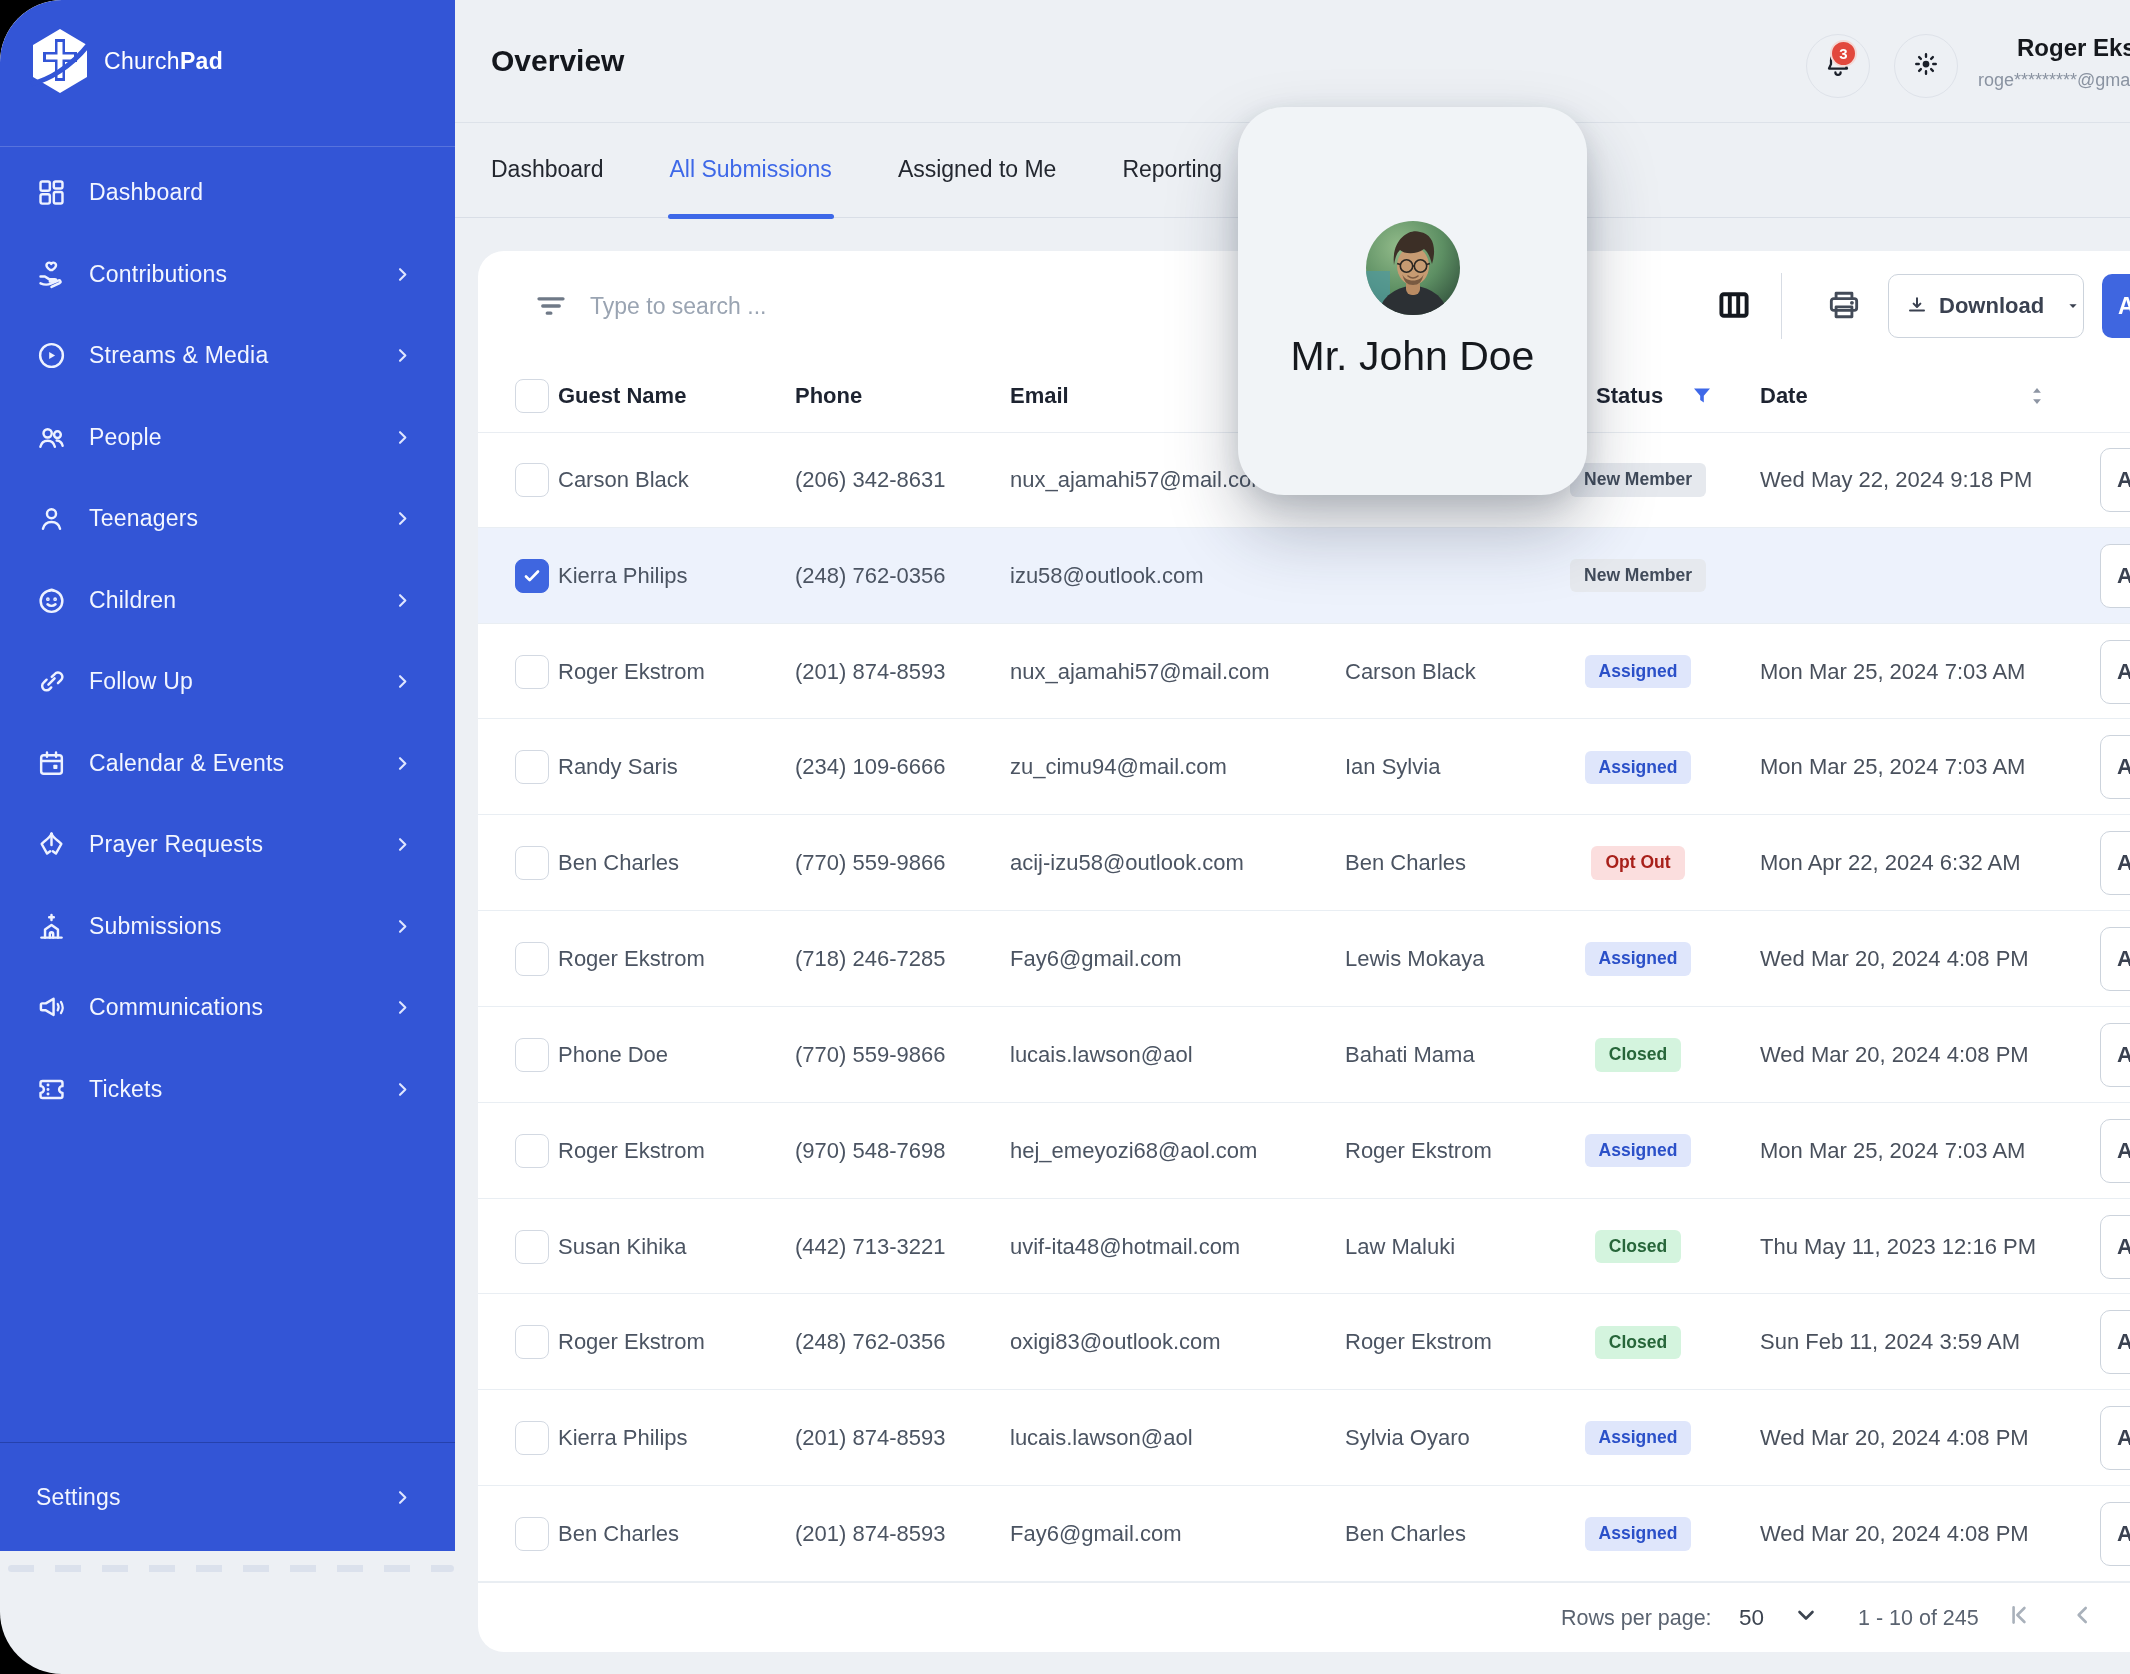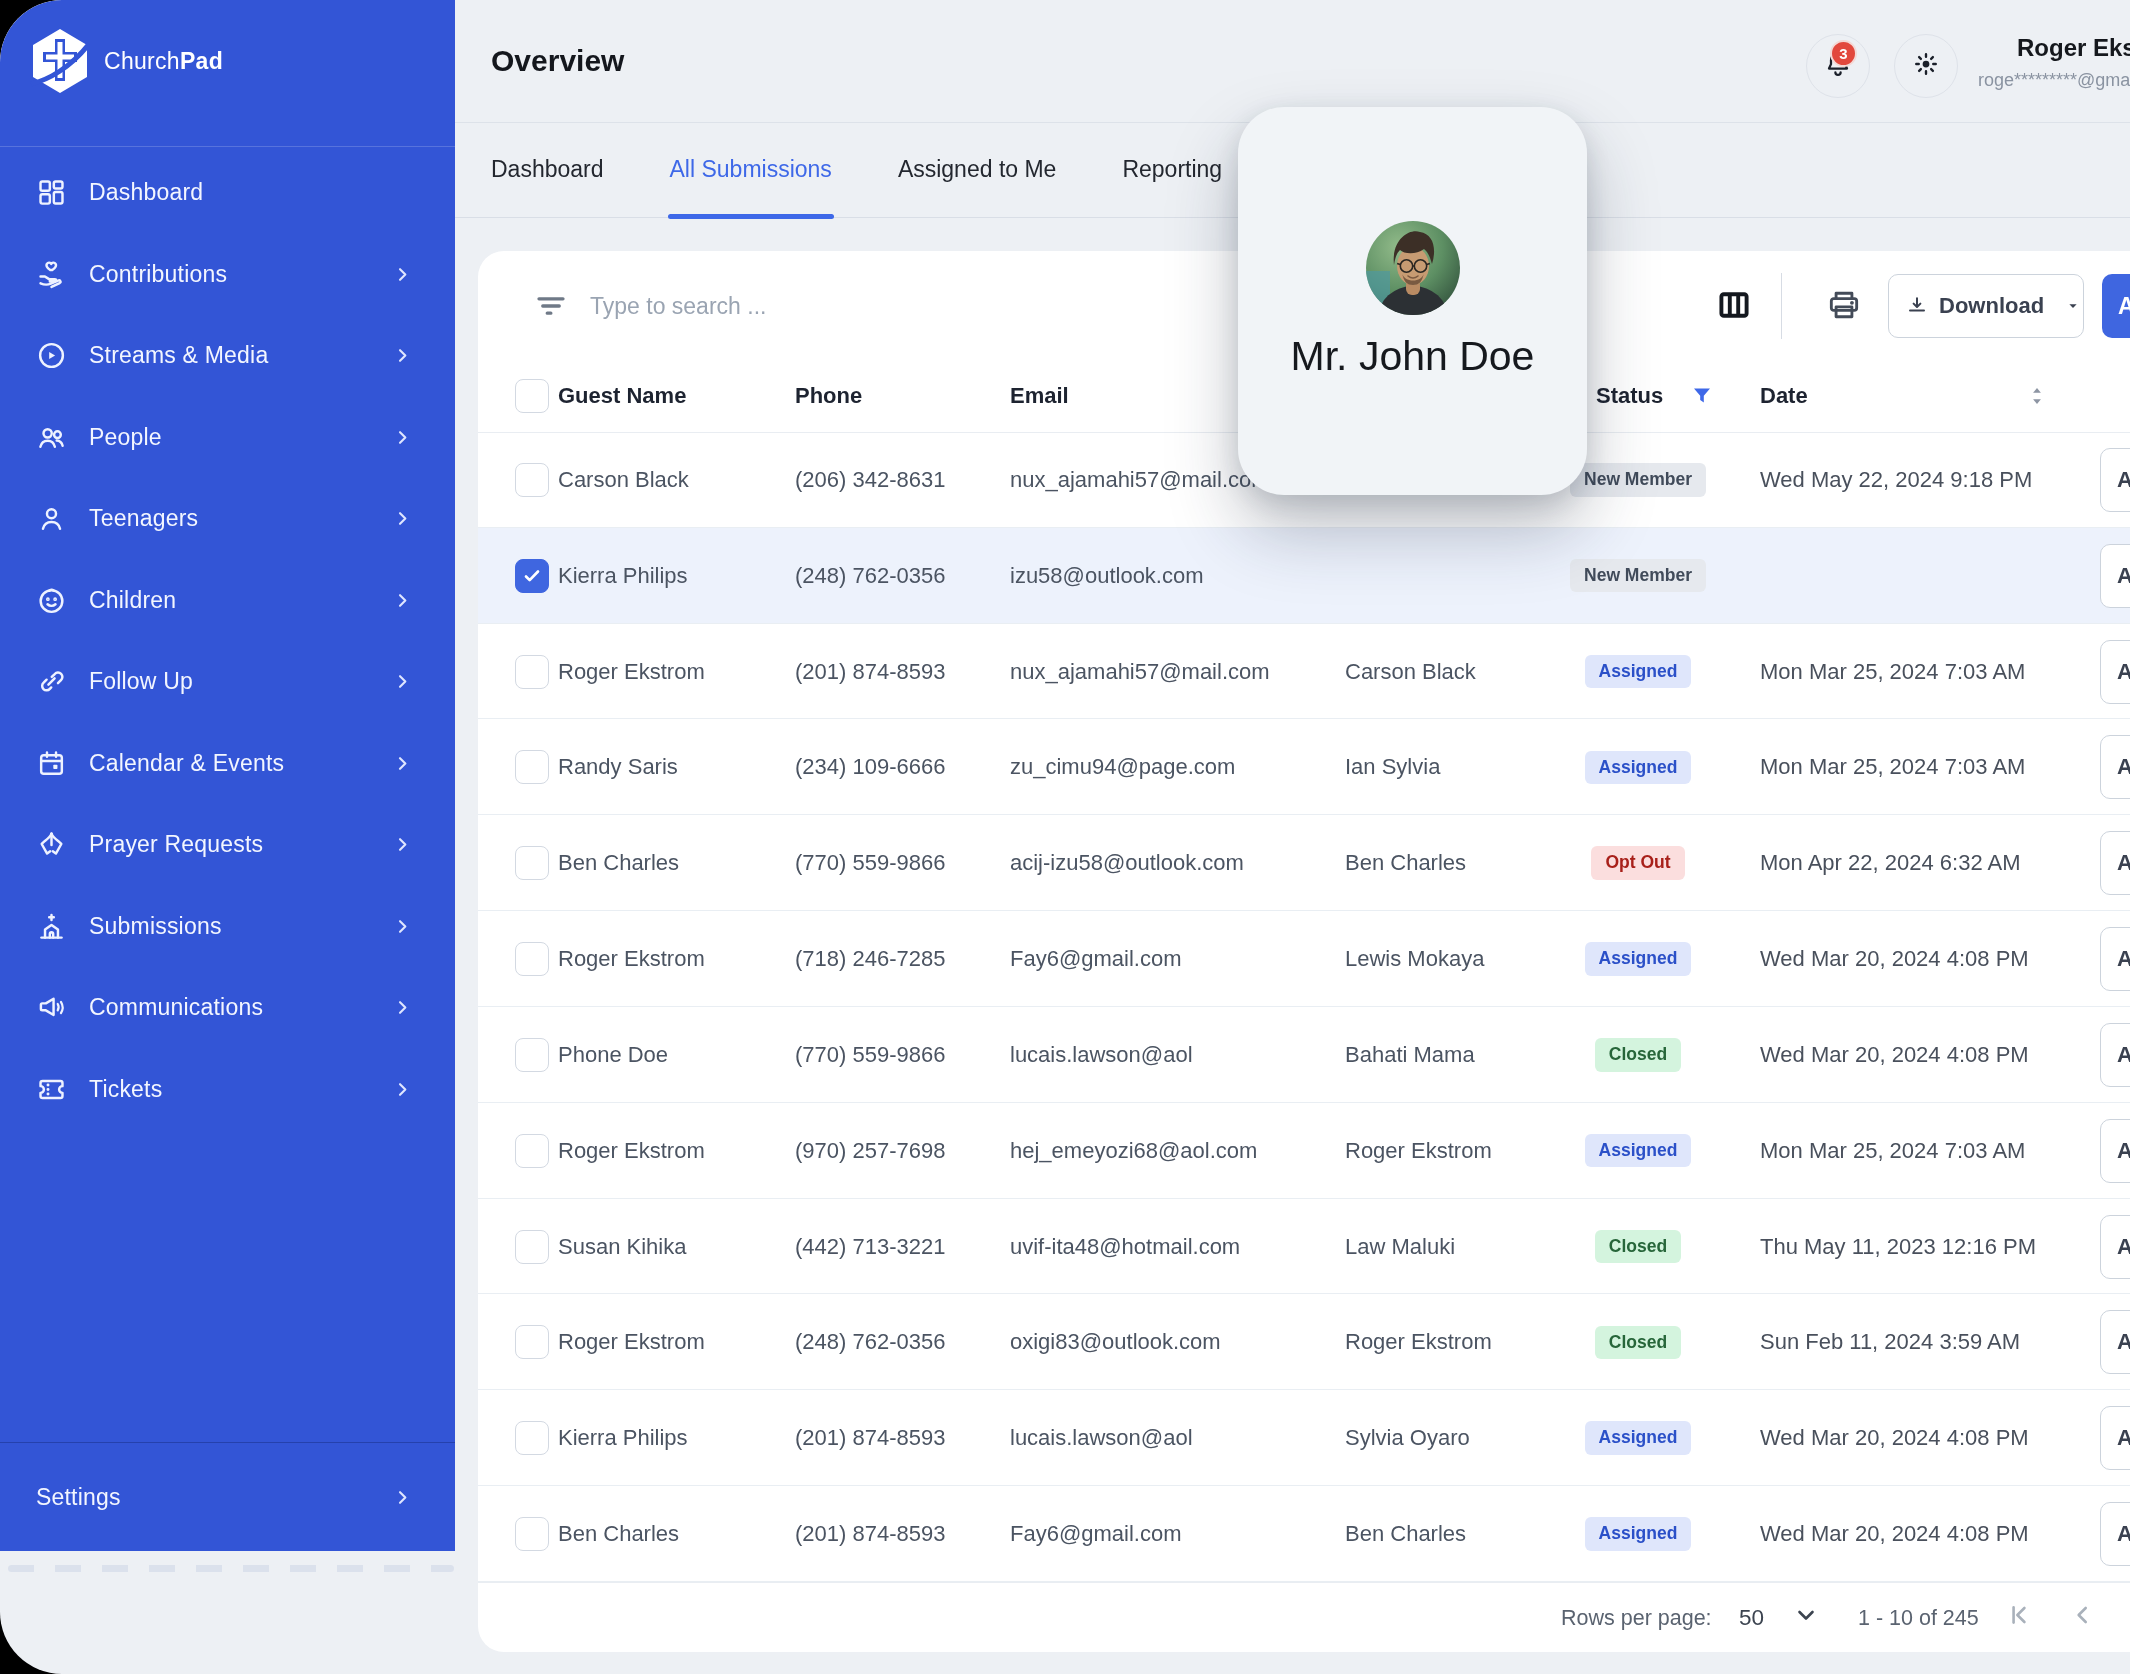--- a/index.html
+++ b/index.html
@@ -226,21 +226,21 @@
               <div class="cell c-status">
                 <span class="badge" style="background:#dfe6fb;color:#2b50c8">Assigned</span>
               </div>
               <div class="cell c-date">Mon Mar 25, 2024 7:03 AM</div>
               <div class="row-action">A</div>
             </div>
             <div class="row">
               <div class="cb"></div>
               <div class="cell c-name">Randy Saris</div>
               <div class="cell c-phone">(234) 109-6666</div>
-              <div class="cell c-email">zu_cimu94@page.com</div>
+              <div class="cell c-email">zu_cimu94@mail.com</div>
               <div class="cell c-assigned">Ian Sylvia</div>
               <div class="cell c-status">
                 <span class="badge" style="background:#dfe6fb;color:#2b50c8">Assigned</span>
               </div>
               <div class="cell c-date">Mon Mar 25, 2024 7:03 AM</div>
               <div class="row-action">A</div>
             </div>
             <div class="row">
               <div class="cb"></div>
               <div class="cell c-name">Ben Charles</div>
@@ -273,21 +273,21 @@
               <div class="cell c-assigned">Bahati Mama</div>
               <div class="cell c-status">
                 <span class="badge" style="background:#d4f4de;color:#27663a">Closed</span>
               </div>
               <div class="cell c-date">Wed Mar 20, 2024 4:08 PM</div>
               <div class="row-action">A</div>
             </div>
             <div class="row">
               <div class="cb"></div>
               <div class="cell c-name">Roger Ekstrom</div>
-              <div class="cell c-phone">(970) 257-7698</div>
+              <div class="cell c-phone">(970) 548-7698</div>
               <div class="cell c-email">hej_emeyozi68@aol.com</div>
               <div class="cell c-assigned">Roger Ekstrom</div>
               <div class="cell c-status">
                 <span class="badge" style="background:#dfe6fb;color:#2b50c8">Assigned</span>
               </div>
               <div class="cell c-date">Mon Mar 25, 2024 7:03 AM</div>
               <div class="row-action">A</div>
             </div>
             <div class="row">
               <div class="cb"></div>

